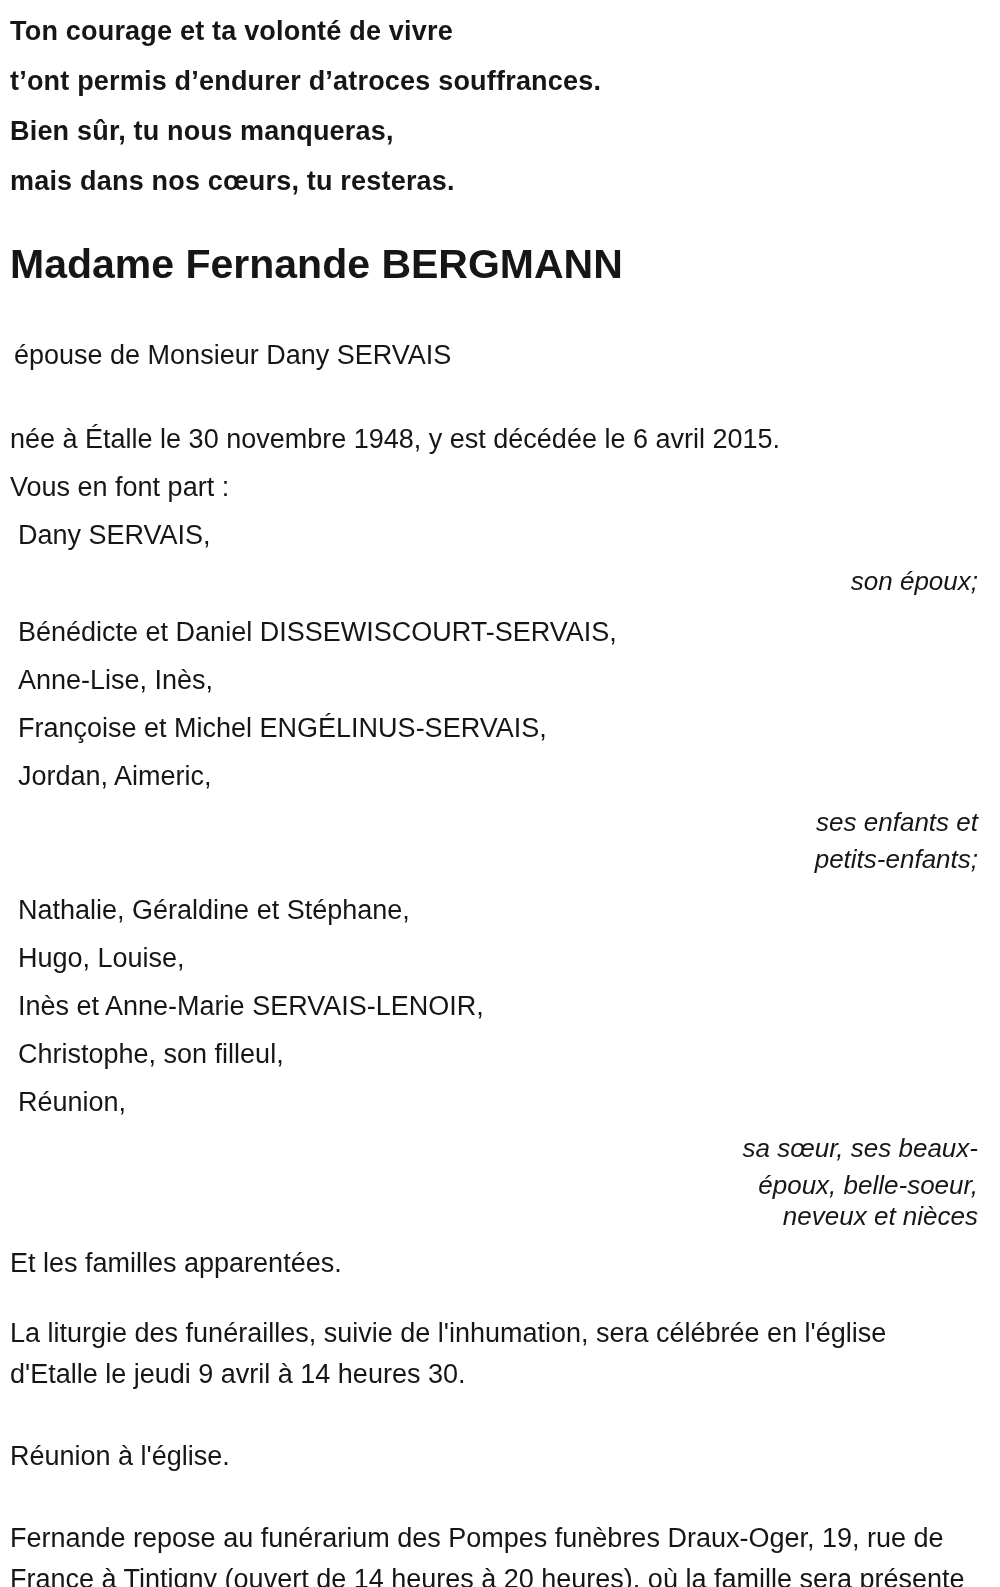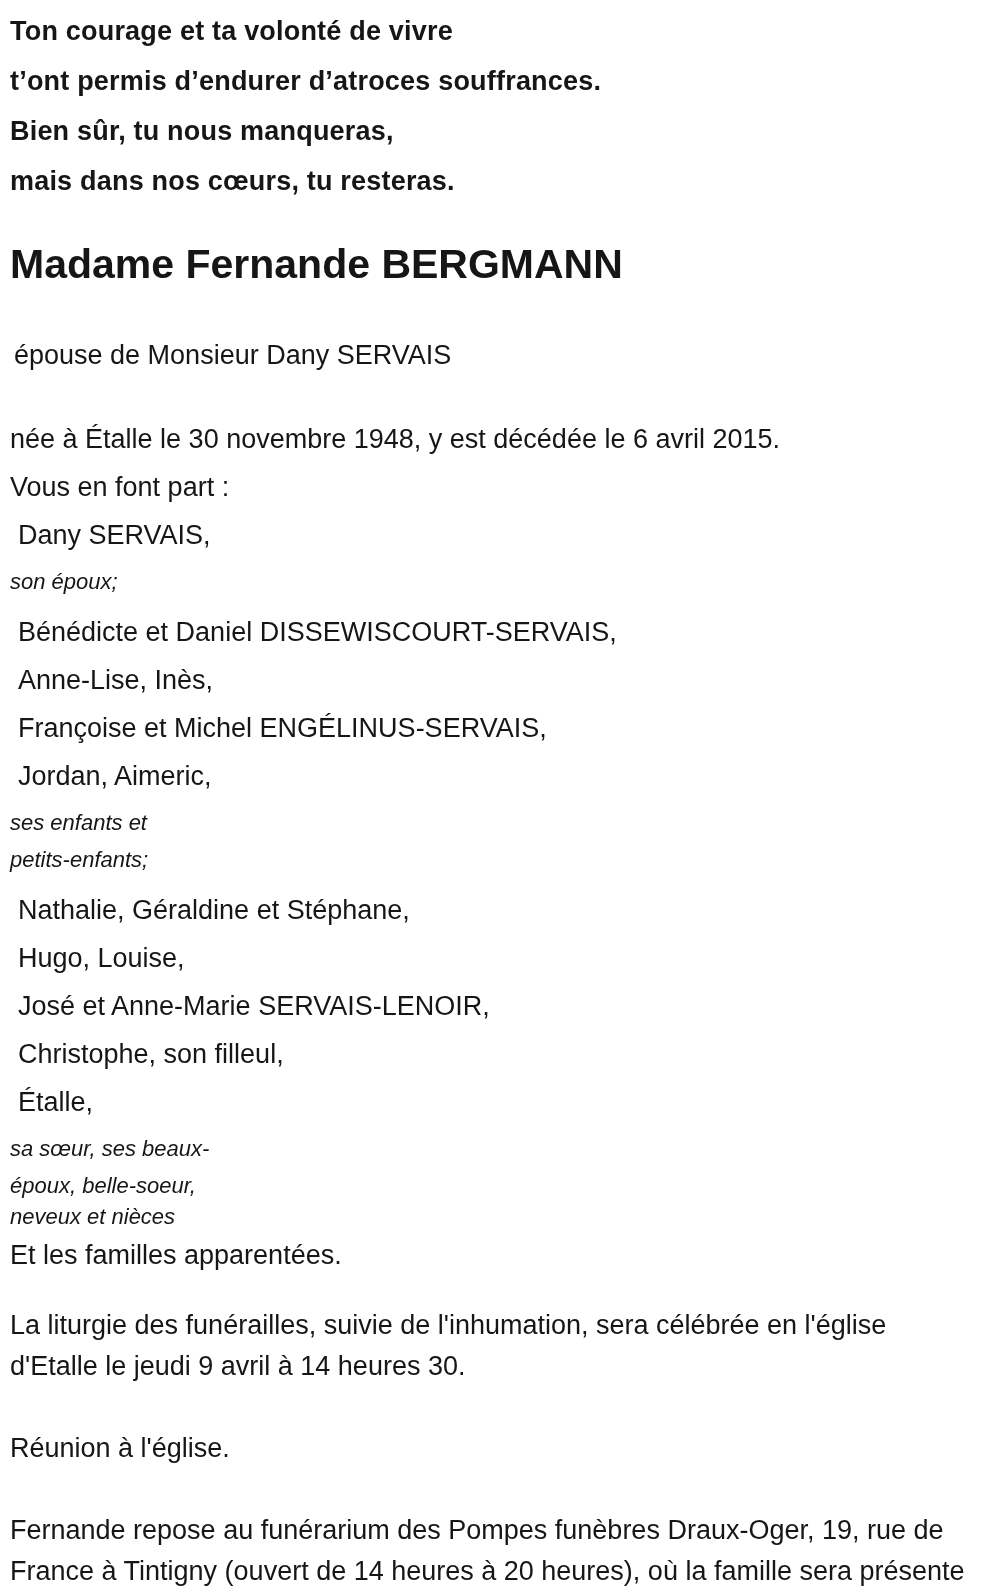--- a/index.html
+++ b/index.html
@@ -41,29 +41,30 @@
 
   .names p {
     margin: 8px;
     font-size: 27px;
     line-height: 40px;
   }
   .names { margin: 0; }
   .names.gap-top { margin-top: 12px; }
 
   .relation {
+    text-align: right;
     font-style: italic;
-    font-size: 22px;
+    font-size: 26px;
     line-height: 37px;
     margin: 2px 0 0 0;
   }
   .relation p { margin: 0; }
   .relation p.tight { line-height: 25px; }
 
-  .families { margin: 6px 0 0 0; font-size: 27px; line-height: 40px; }
+  .families { margin: 14px 0 0 0; font-size: 27px; line-height: 40px; }
 
   .para { margin: 30px 0 0 0; font-size: 27px; line-height: 41px; }
   .para.small-gap { margin-top: 41px; }
 </style>
 </head>
 <body>
 
 <div class="page">
 
   <section class="epitaph">
@@ -95,23 +96,23 @@
     <p>Jordan, Aimeric,</p>
   </div>
   <div class="relation">
     <p>ses enfants et</p>
     <p>petits-enfants;</p>
   </div>
 
   <div class="names gap-top">
     <p>Nathalie, Géraldine et Stéphane,</p>
     <p>Hugo, Louise,</p>
-    <p>José et Anne-Marie SERVAIS-LENOIR,</p>
+    <p>Inès et Anne-Marie SERVAIS-LENOIR,</p>
     <p>Christophe, son filleul,</p>
-    <p>Étalle,</p>
+    <p>Réunion,</p>
   </div>
   <div class="relation">
     <p>sa sœur, ses beaux-</p>
     <p>époux, belle-soeur,</p>
     <p class="tight">neveux et nièces</p>
   </div>
 
   <p class="families">Et les familles apparentées.</p>
 
   <p class="para">La liturgie des funérailles, suivie de l'inhumation, sera célébrée en l'église d'Etalle le jeudi 9 avril à 14 heures 30.</p>

